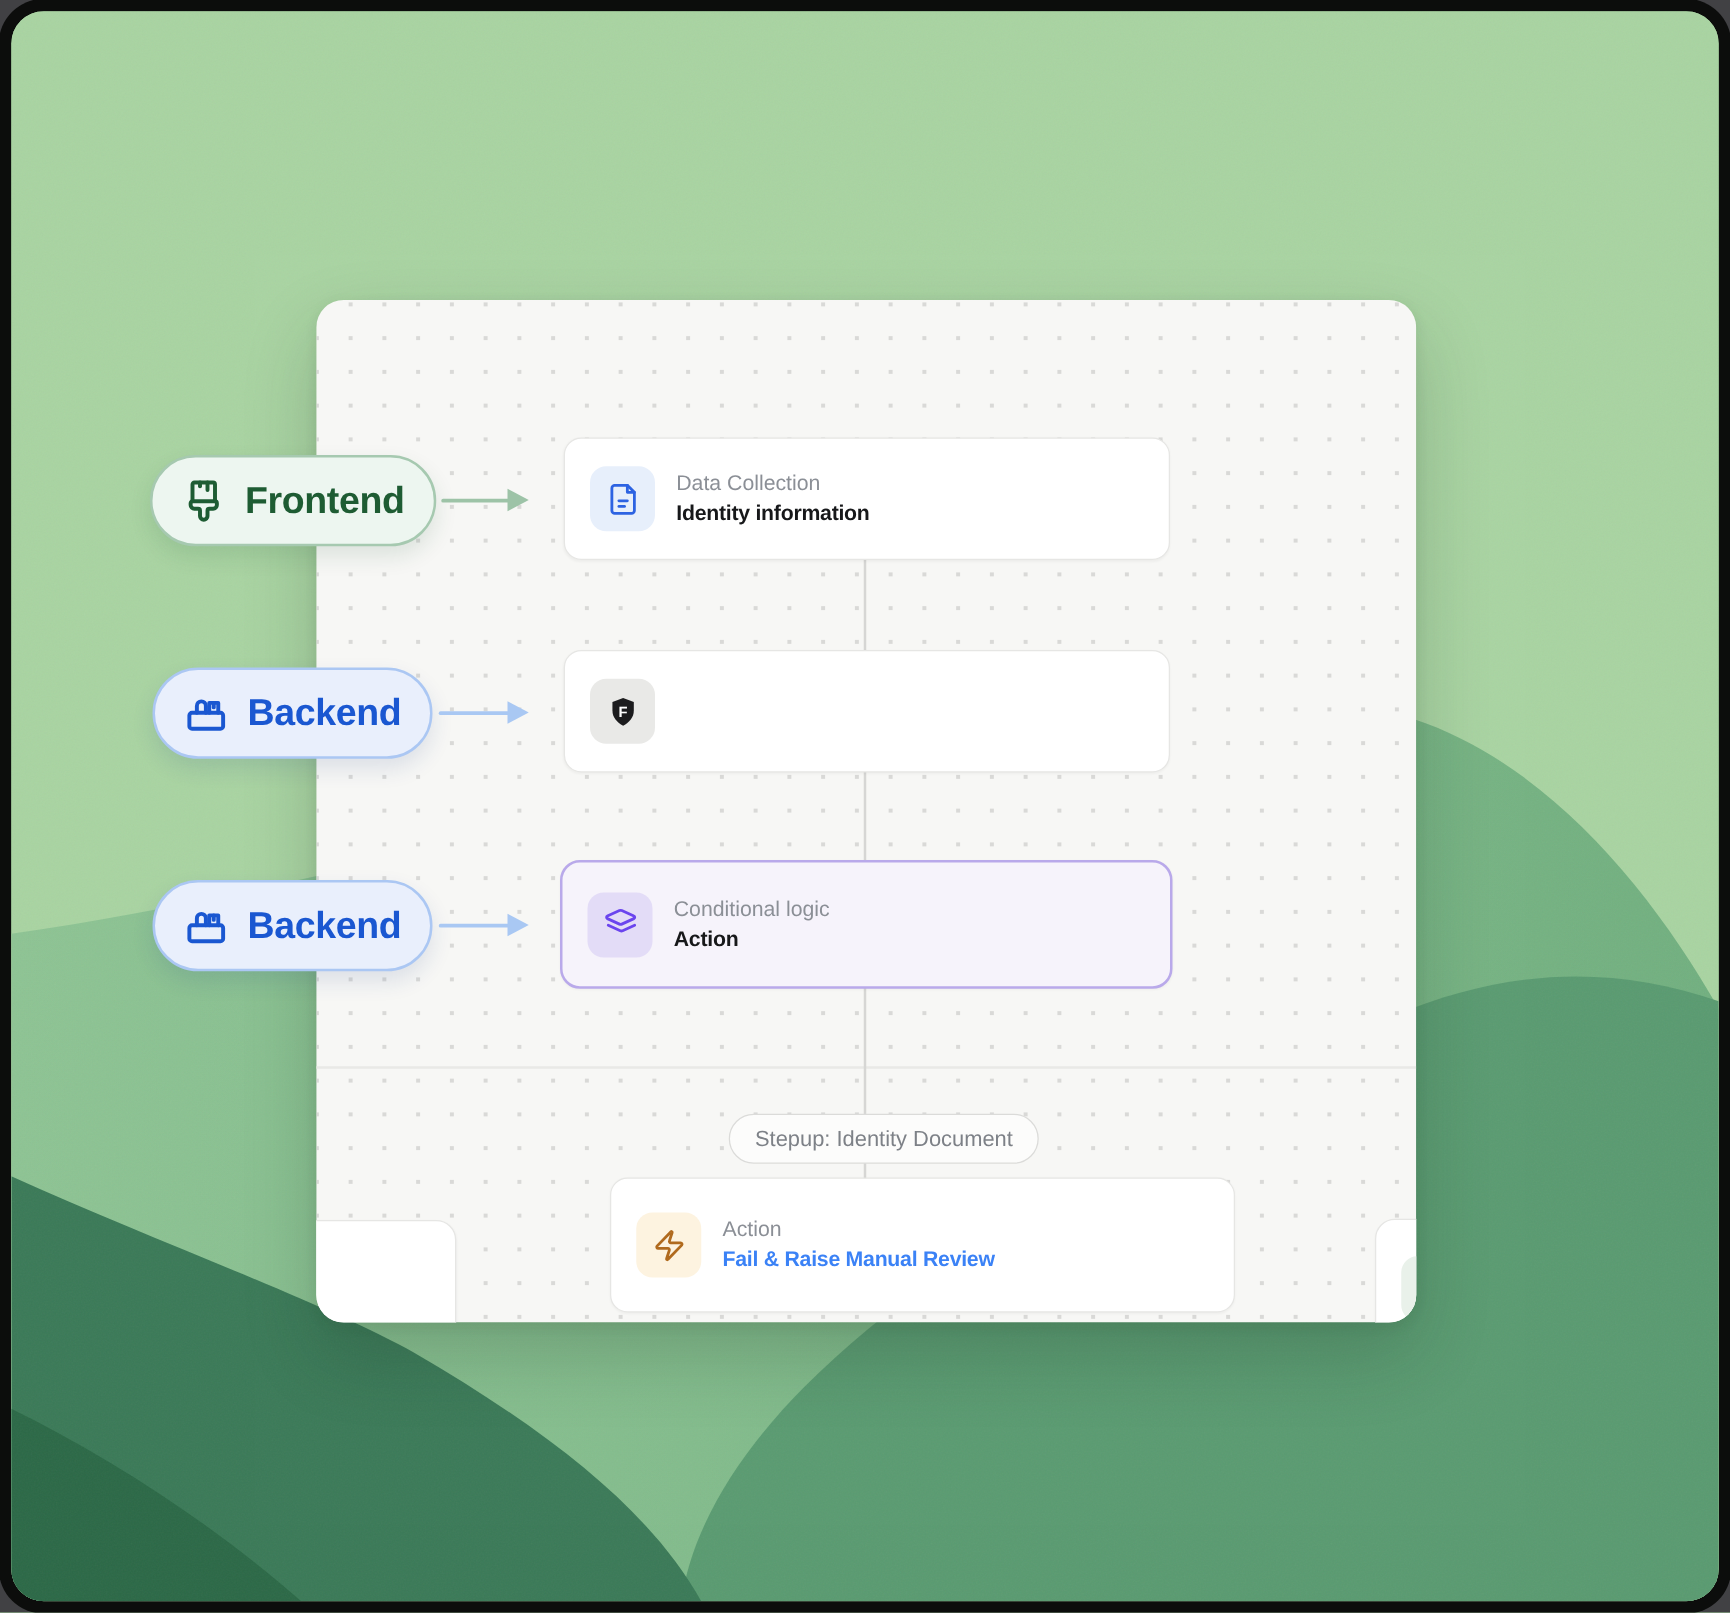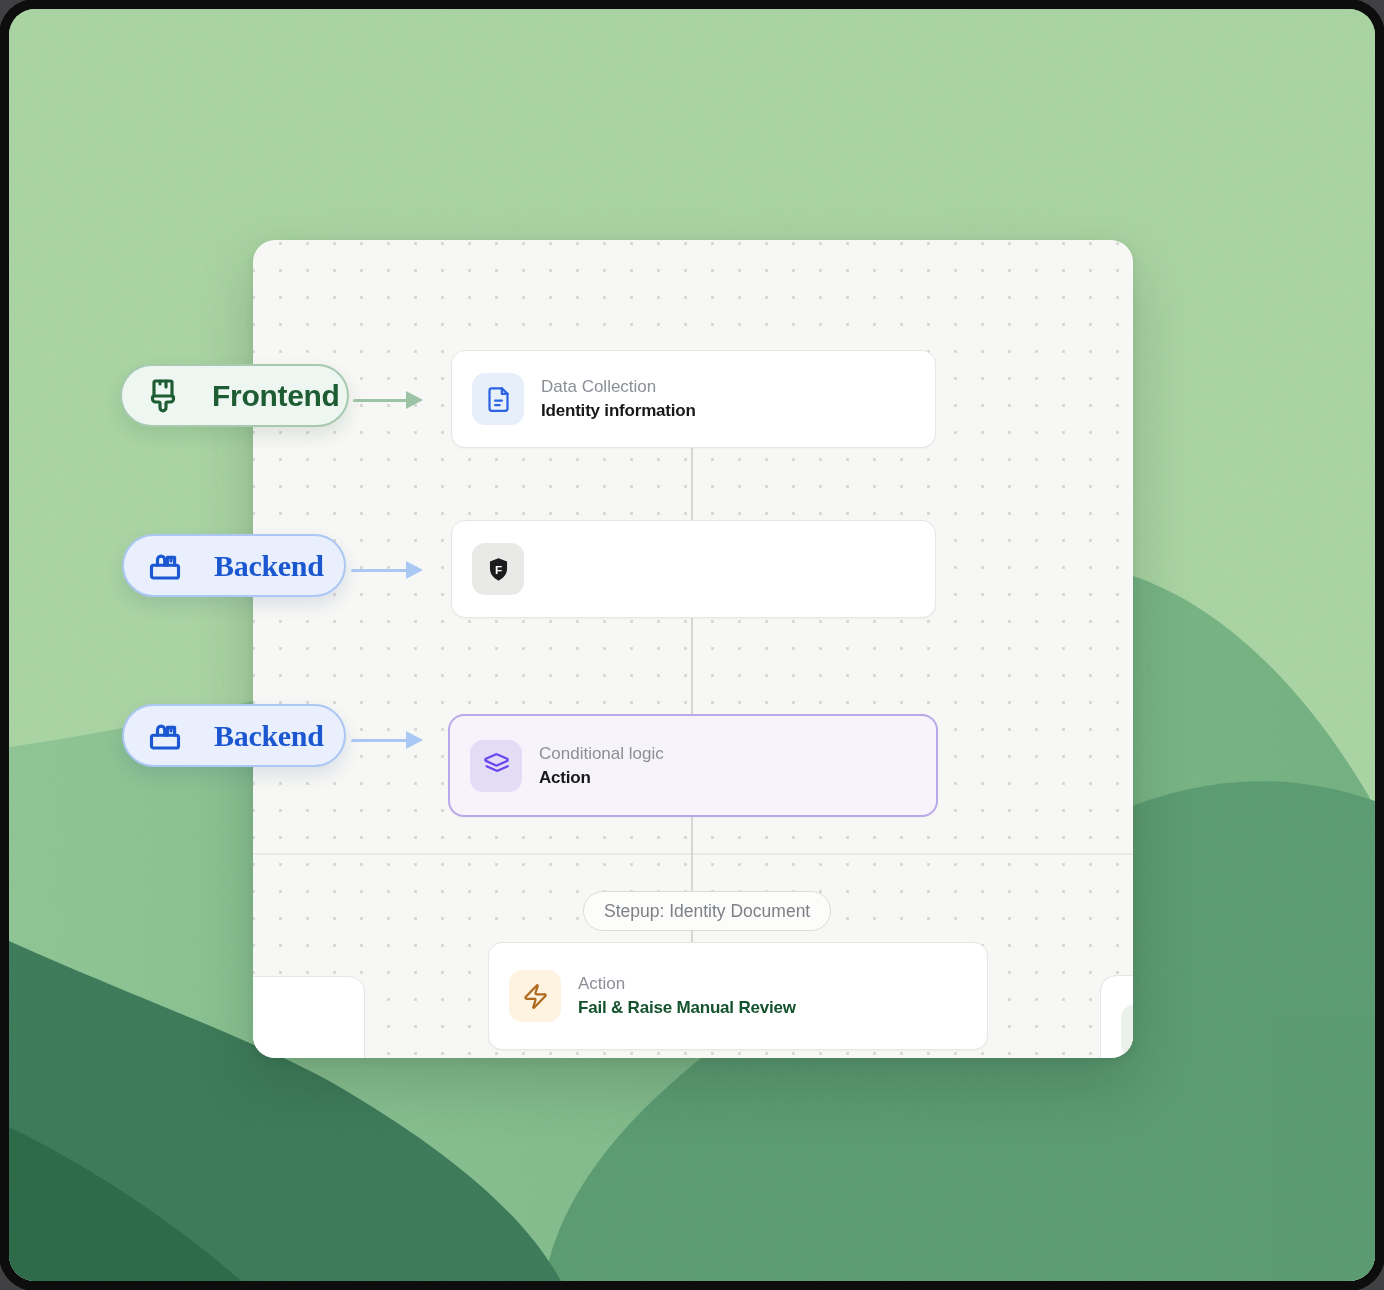--- a/index.html
+++ b/index.html
@@ -35,59 +35,59 @@
   }
 
   .node {
     position:absolute; display:flex; align-items:center; gap:17px; padding:4px 20px;
     background:#ffffff; border:1.5px solid #e6e6e4; border-radius:14px;
     box-shadow:0 1px 2px rgba(0,0,0,.04);
   }
   .node-1 { left:198px; top:110px; width:485px; height:98px; }
   .node-2 { left:198px; top:280px; width:485px; height:98px; }
   .node-3 { left:195px; top:448px; width:490px; height:103px;
-            background:#f6f3fb; border:2px solid #b9a9ea; border-radius:16px;margin-top:26px; }
+            background:#f6f3fb; border:2px solid #b9a9ea; border-radius:16px; }
   .node-4 { left:235px; top:702px; width:500px; height:108px; }
   .node-partial-left  { left:-40px; top:736px; width:152px; height:112px; border-radius:16px; }
   .node-partial-right { left:847px; top:735px; width:132px; height:112px; border-radius:16px; }
 
   .icon-sq {
     width:52px; height:52px; border-radius:13px; flex:0 0 auto;
     display:flex; align-items:center; justify-content:center;
   }
   .icon-sq svg { width:27px; height:27px; display:block; }
   .sq-blue   { background:#e7effb; color:#2d63e2; }
   .sq-gray   { background:#e9e9e7; }
   .sq-purple { background:#e3dcf7; color:#6b45ee; }
   .sq-amber  { background:#fdf3e0; color:#b06a1e; }
   .sq-green  { background:#e9f1ea; }
 
   .node-text { display:flex; flex-direction:column; gap:6px; }
   .node-title { font-size:17px; color:#8b8f96; line-height:1.05; }
   .node-sub { font-size:17px; font-weight:bold; color:#17181a; letter-spacing:-0.2px; line-height:1.05; }
-  .node-4 .node-sub { color:#14532d; }
+  .node-4 .node-sub { color:#3b82f6; }
 
   .stepup {
     position:absolute; left:330px; top:651px; height:40px; padding:18px 20px;
     display:flex; align-items:center; background:#fcfcfb;
     border:1.5px solid #dbdbd9; border-radius:20px;
     font-size:17.5px; color:#7d8187; white-space:nowrap;
   }
 
   
   .pill {
-    position:absolute; display:flex; align-items:center; gap:31px; padding:0 23px;
-    height:63px; border-radius:37px; font-size:30px; font-weight:600; letter-spacing:-0.3px;
+    position:absolute; display:flex; align-items:center; gap:15px; padding:0 23px;
+    height:73px; border-radius:37px; font-size:30px; font-weight:600; letter-spacing:-0.3px;
   }
   .pill svg { width:36px; height:36px; flex:0 0 auto; }
   .pill-frontend { left:120px; top:364px; width:229px; background:#edf6f0;
                    border:2px solid #a6c9b0; color:#1e5c33;
                    box-shadow:0 8px 18px rgba(25,80,50,.12); }
   .pill-backend  { width:224px; background:#e9effc; border:2px solid #abc7f3; color:#1a57d1;
-                   box-shadow:0 8px 18px rgba(25,60,130,.12);font-family:Liberation Serif, serif; }
+                   box-shadow:0 8px 18px rgba(25,60,130,.12); }
   .pill-backend-1 { left:122px; top:534px; }
   .pill-backend-2 { left:122px; top:704px; }
 
   .arrow-line { position:absolute; height:3px; border-radius:2px; }
   .arrow-head { position:absolute; width:0; height:0;
                 border-top:9px solid transparent; border-bottom:9px solid transparent; }
   .a-green .arrow-line { background:#9dc3a7; }
   .a-green .arrow-head { border-left:17px solid #9dc3a7; }
   .a-blue  .arrow-line { background:#a9c8f3; }
   .a-blue  .arrow-head { border-left:17px solid #a9c8f3; }

